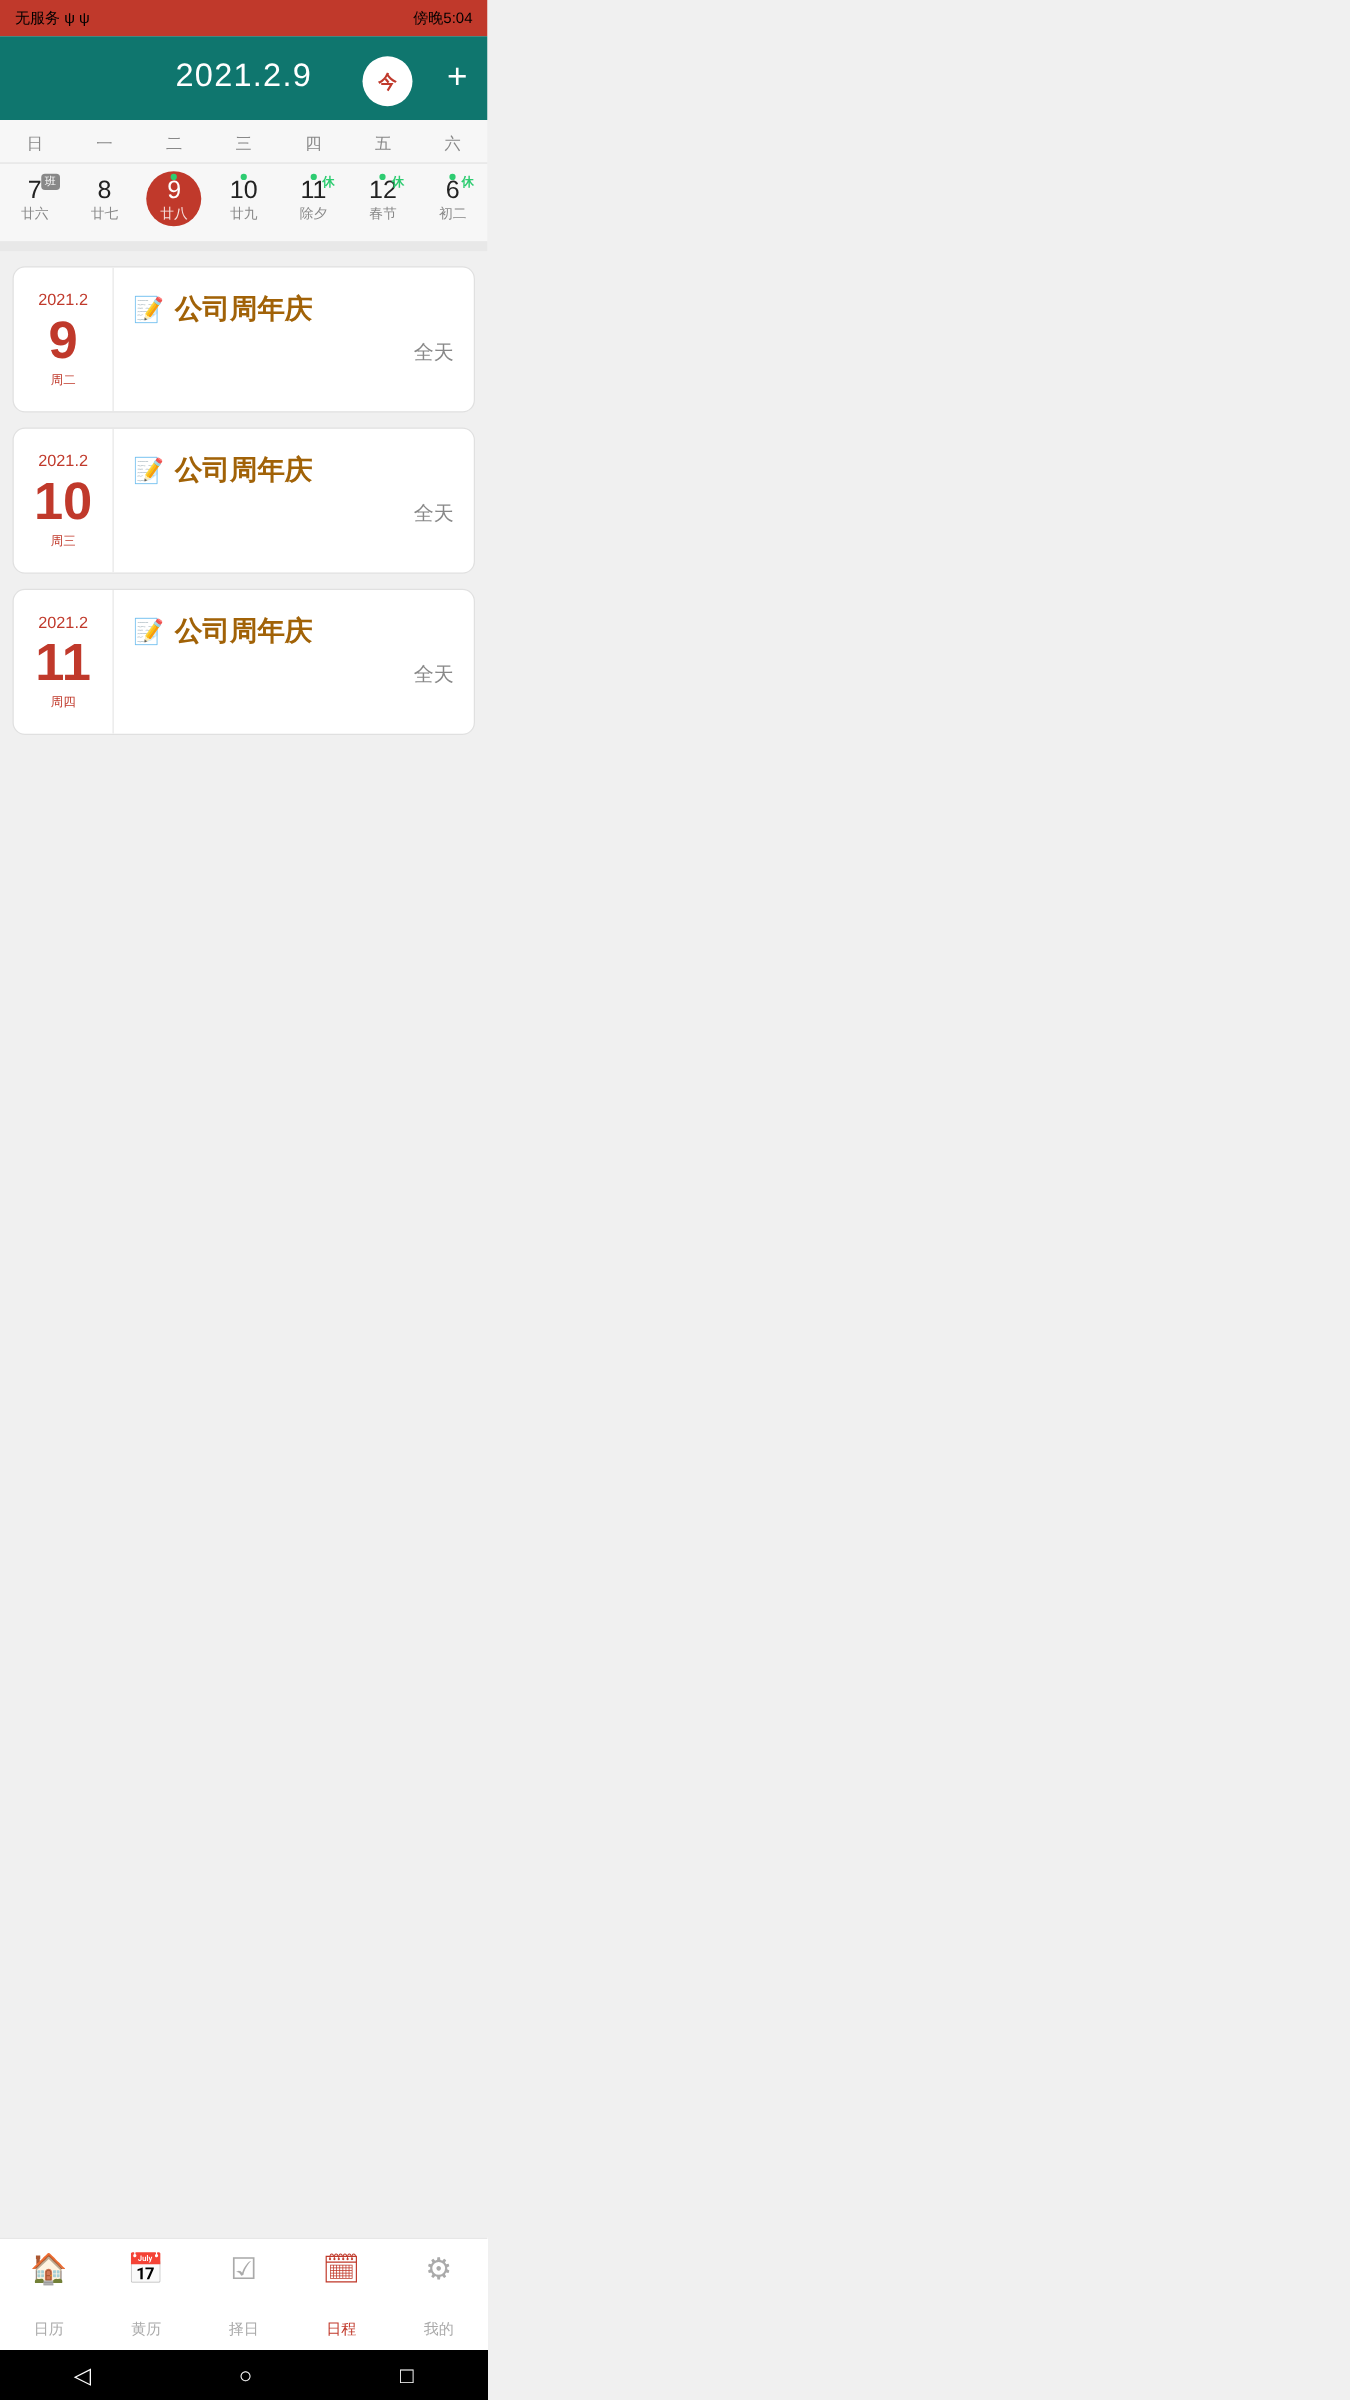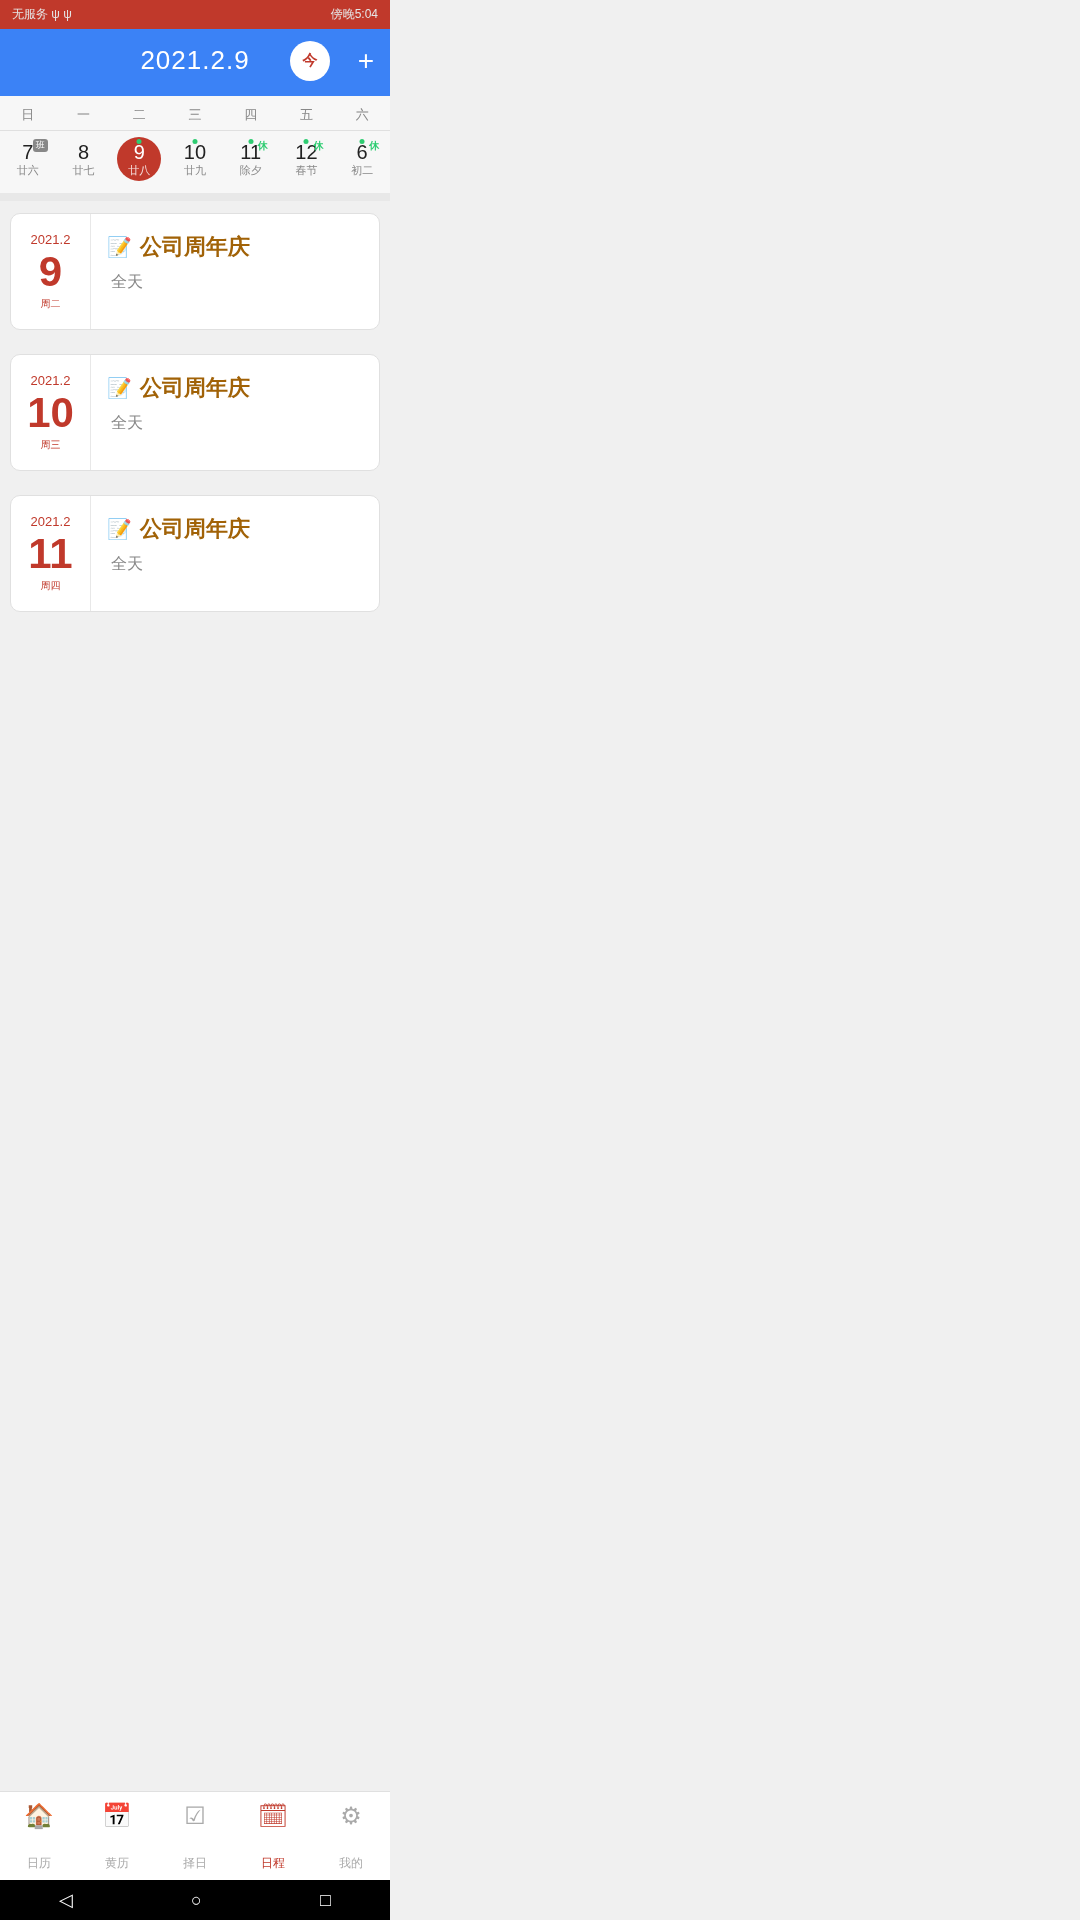--- a/index.html
+++ b/index.html
@@ -8,35 +8,34 @@
       width: 390px;
       min-height: 692px;
       font-family: -apple-system, 'PingFang SC', 'Hiragino Sans GB', sans-serif;
       background: #f0f0f0;
       overflow-x: hidden;
     }
 
     
     .status-bar {
       background: #c0392b;
-      color: #e5e5e5;
+      color: #000000;
       display: flex;
       justify-content: space-between;
       align-items: center;
       padding: 6px 12px;
       font-size: 12px;
     }
     .status-left { font-size: 12px; }
     .status-right { font-size: 12px; display: flex; align-items: center; gap: 4px; }
 
     
     .header {
-      background: #3b82f6;
-      display: flex;
-      align-items: center;
+      background: #0f766e;
+      display: flex;
       justify-content: center;
       padding: 16px 20px 20px;
       position: relative;
     }
     .header-title {
       color: white;
       font-size: 26px;
       font-weight: 400;
       letter-spacing: 1px;
     }
@@ -143,21 +142,22 @@
       height: 8px;
       background: #e8e8e8;
     }
 
     
     .schedule-list {
       background: #f0f0f0;
       padding: 12px 10px;
       display: flex;
       flex-direction: column;
-      gap: 24px;
+      gap: 12px;
+      text-align: right;
     }
 
     .schedule-card {
       background: white;
       border-radius: 10px;
       border: 1px solid #e0e0e0;
       display: flex;
       overflow: hidden;
     }
     .schedule-date-side {

